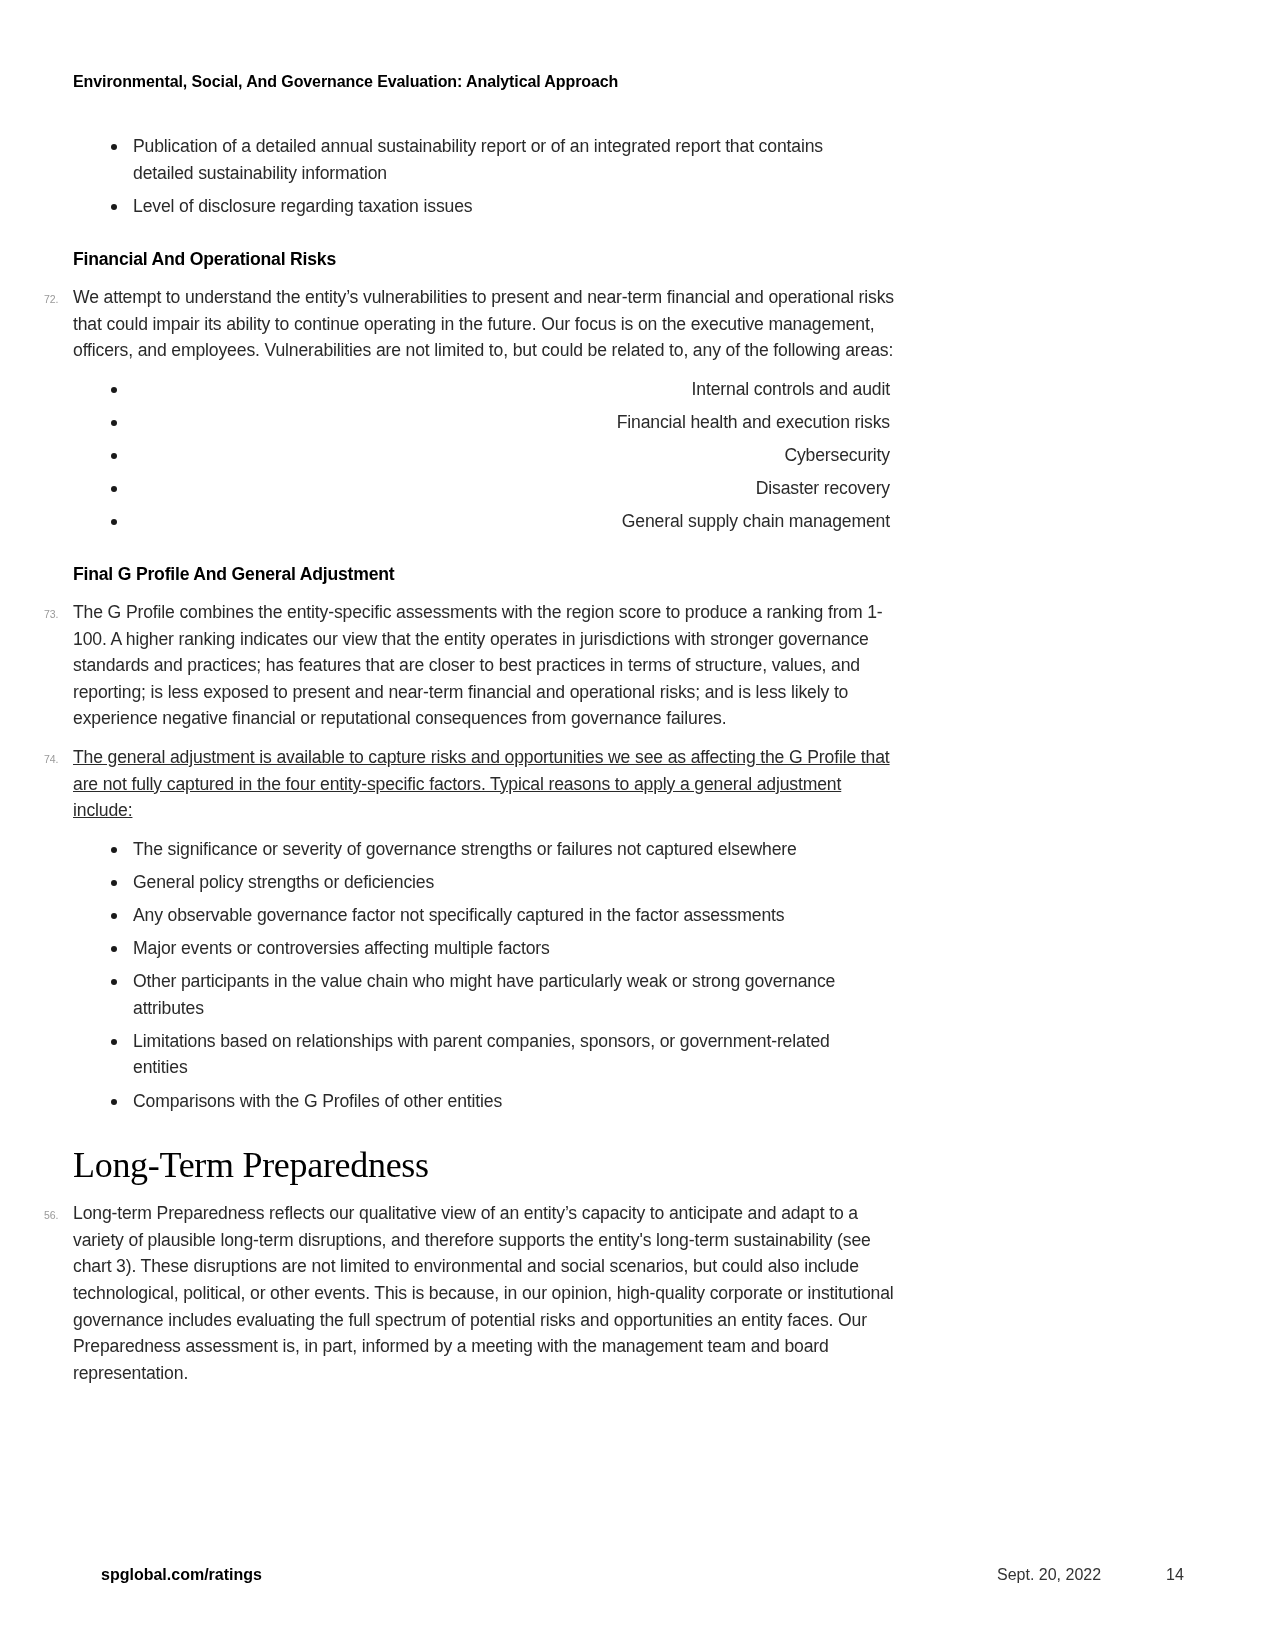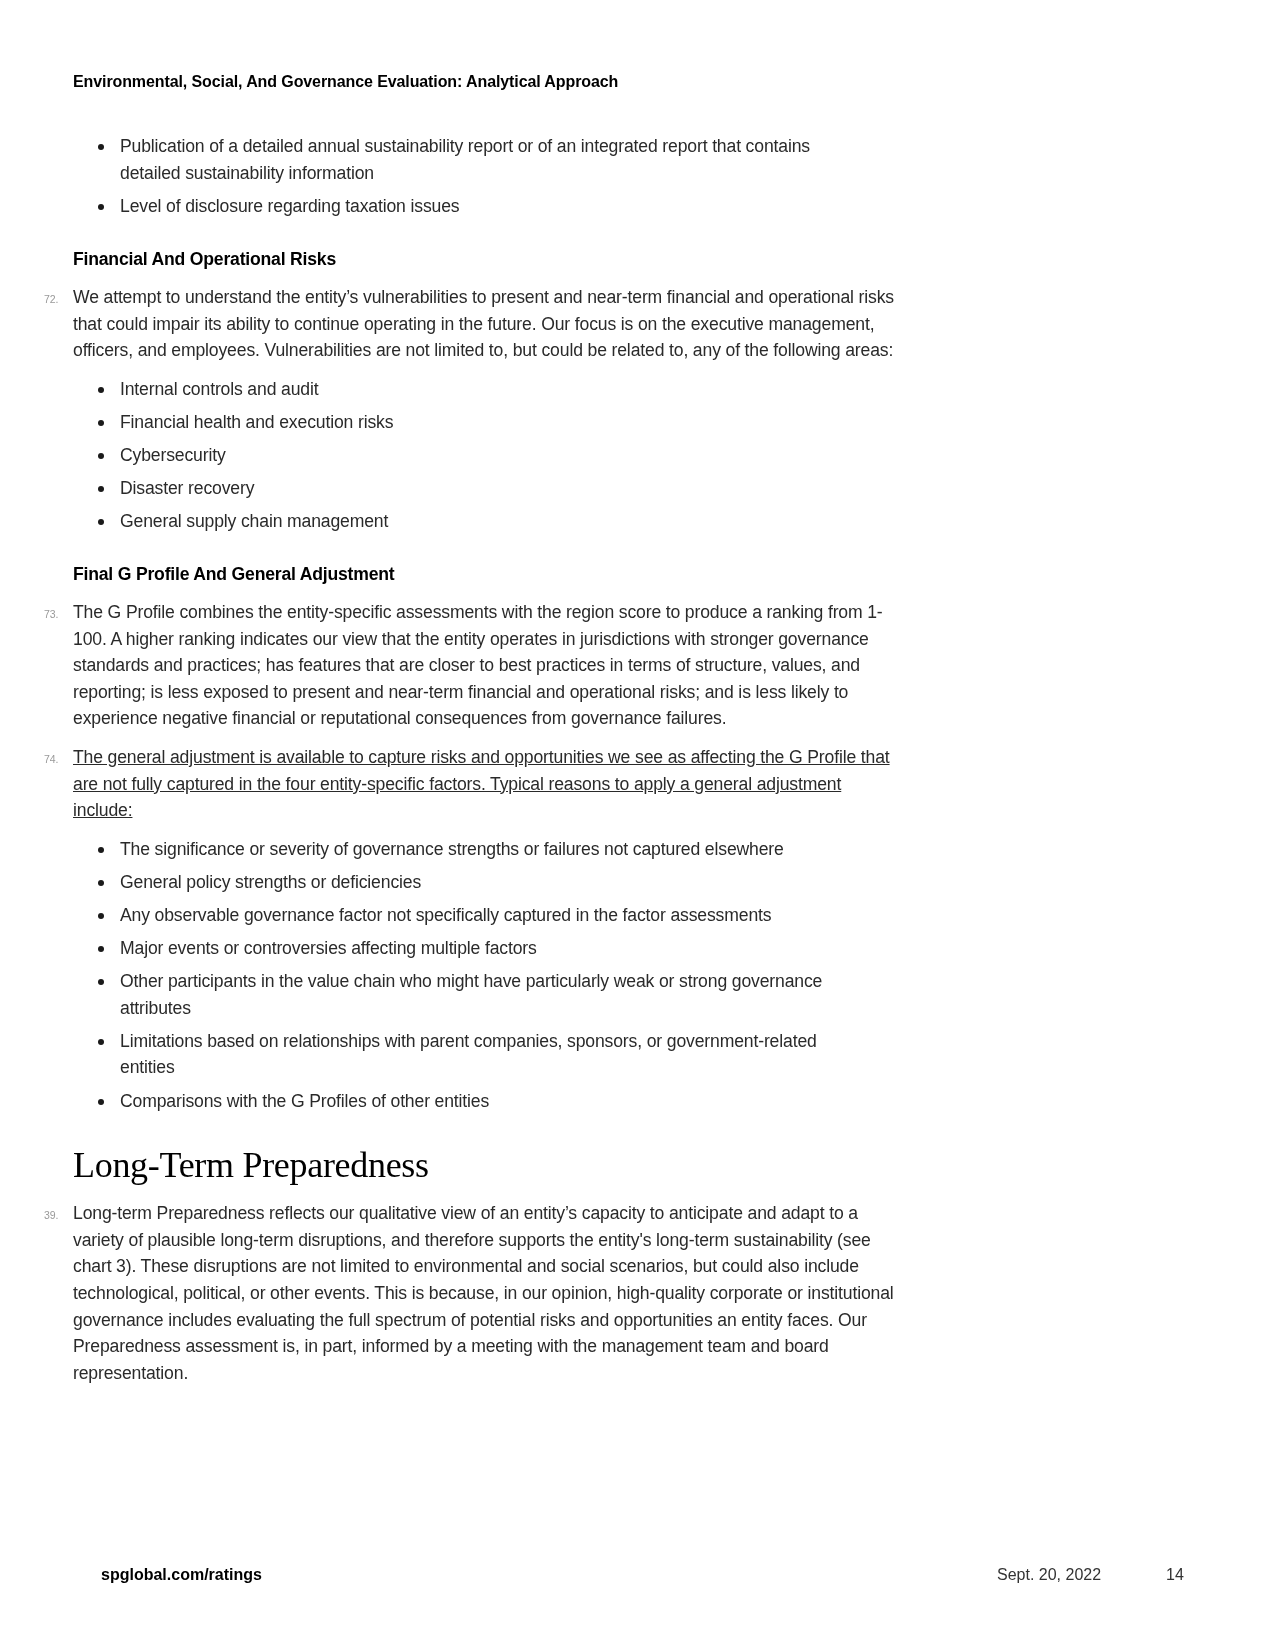--- a/index.html
+++ b/index.html
@@ -38,21 +38,21 @@
     }
     .body-text {
       font-size: 17.6px;
       line-height: 26.6px;
       color: #2a2a2a;
       font-weight: normal;
       letter-spacing: -0.15px;
     }
     ul.bullets {
       list-style: none;
-      margin: 0;
+      margin: 13px;
       padding: 0 0 0 47px;
     }
     ul.bullets li {
       position: relative;
       font-size: 17.6px;
       line-height: 26.6px;
       color: #2a2a2a;
       margin-bottom: 6.5px;
       letter-spacing: -0.15px;
     }
@@ -135,21 +135,21 @@
       </li>
     </ul>
 
     <div class="subhead" style="margin-top:27px;">Financial And Operational Risks</div>
 
     <div class="para body-text" style="margin-top:12px;">
       <span class="para-num">72.</span>
       <span>We attempt to understand the entity’s vulnerabilities to present and near-term financial and operational risks that could impair its ability to continue operating in the future. Our focus is on the executive management, officers, and employees. Vulnerabilities are not limited to, but could be related to, any of the following areas:</span>
     </div>
 
-    <ul class="bullets" style="margin-top:12px;">
+    <ul class="bullets" style="margin-top:12px;text-align:right;">
       <li>
         <span class="bullet-dot"></span>
         <span>Internal controls and audit</span>
       </li>
       <li>
         <span class="bullet-dot"></span>
         <span>Financial health and execution risks</span>
       </li>
       <li>
         <span class="bullet-dot"></span>
@@ -204,21 +204,21 @@
       </li>
       <li>
         <span class="bullet-dot"></span>
         <span>Comparisons with the G Profiles of other entities</span>
       </li>
     </ul>
 
     <div class="section-title" style="margin-top:30px;">Long-Term Preparedness</div>
 
     <div class="para body-text" style="margin-top:14px;">
-      <span class="para-num">39.</span>
+      <span class="para-num">56.</span>
       <span>Long-term Preparedness reflects our qualitative view of an entity’s capacity to anticipate and adapt to a variety of plausible long-term disruptions, and therefore supports the entity's long-term sustainability (see chart 3). These disruptions are not limited to environmental and social scenarios, but could also include technological, political, or other events. This is because, in our opinion, high-quality corporate or institutional governance includes evaluating the full spectrum of potential risks and opportunities an entity faces. Our Preparedness assessment is, in part, informed by a meeting with the management team and board representation.</span>
     </div>
 
   </div>
 
   <div class="footer-left">spglobal.com/ratings</div>
   <div class="footer-date">Sept. 20, 2022</div>
   <div class="footer-page">14</div>
 
 </div>

